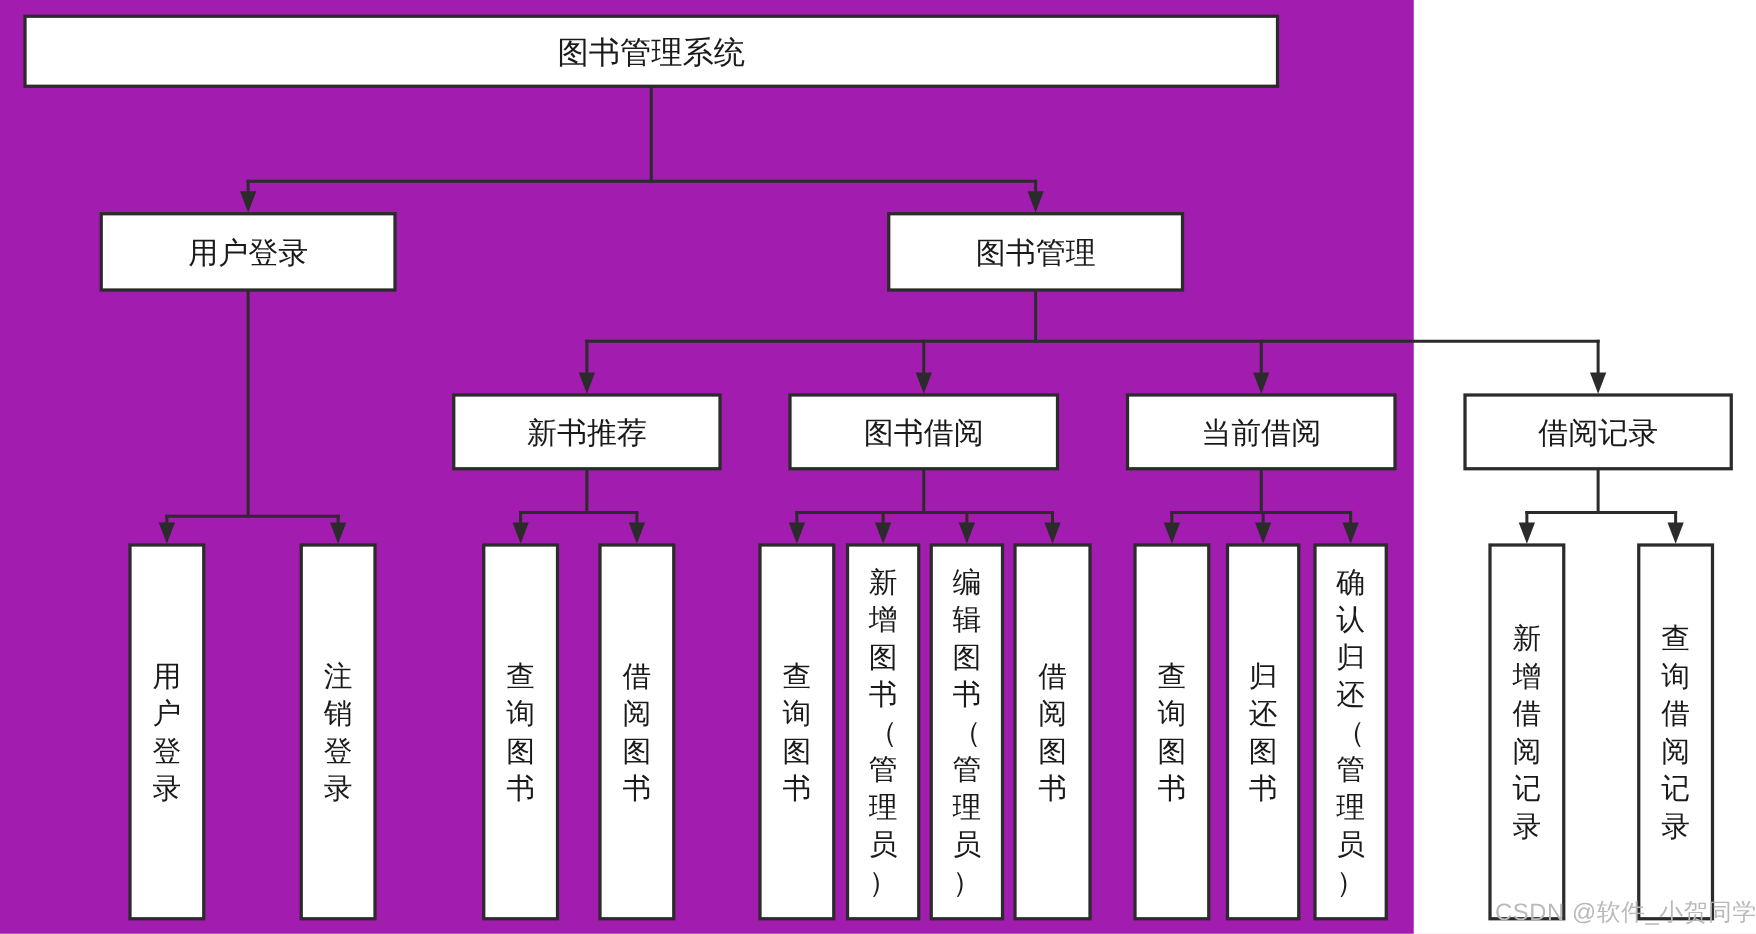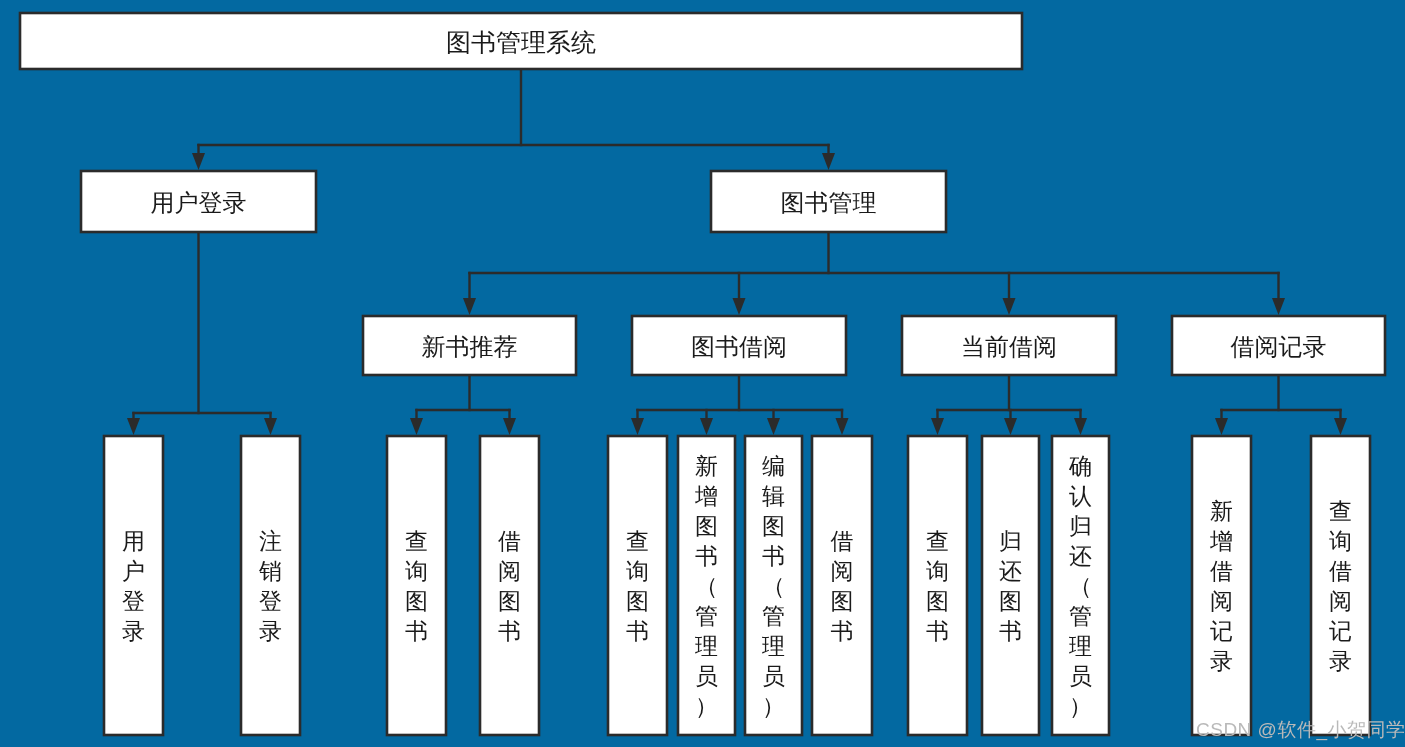--- a/index.html
+++ b/index.html
@@ -10,23 +10,23 @@
   }
   body {
     width: 1405px;
     height: 747px;
     font-family: "Liberation Sans", "DejaVu Sans", sans-serif;
     overflow: hidden;
     position: relative;
   }
   #diagram-root {
     position: relative;
-    width: 1405px;
+    width: 1131px;
     height: 747px;
-    background: #0369a1;
+    background: #a21caf;
   }
   svg#diagram-svg {
     position: absolute;
     left: 0;
     top: 0;
     width: 1405px;
     height: 747px;
     display: block;
   }
   .node-box {

